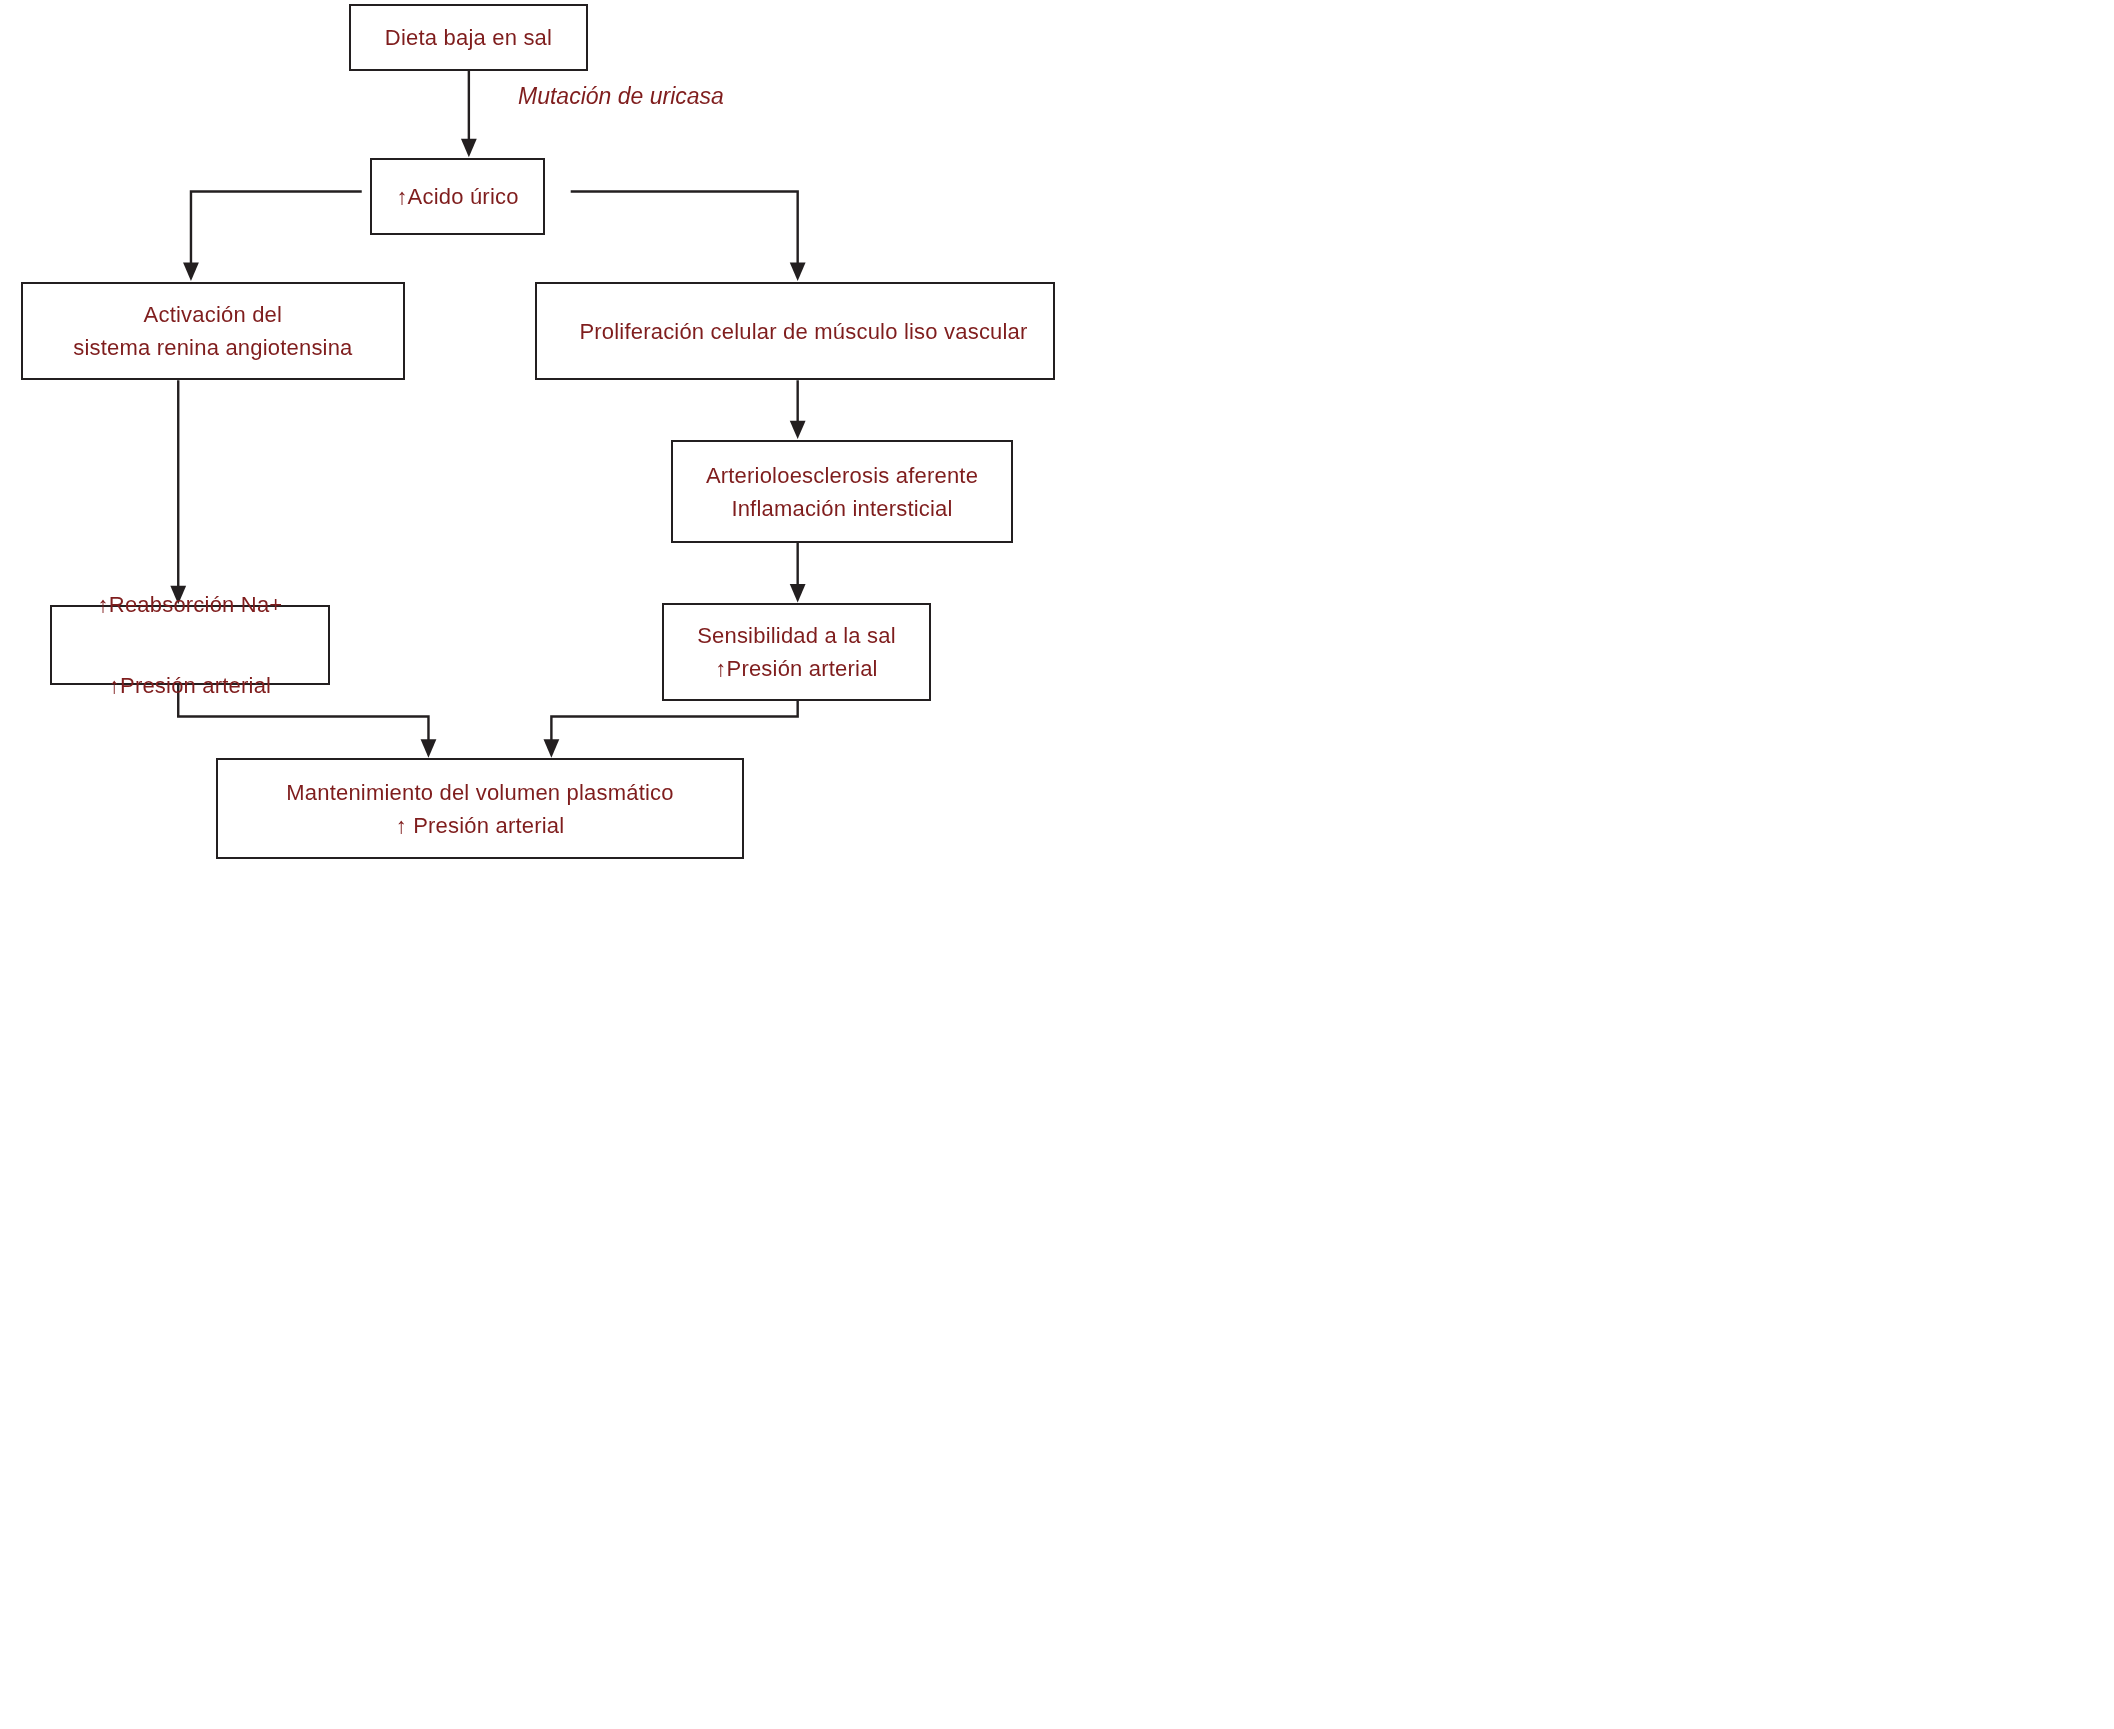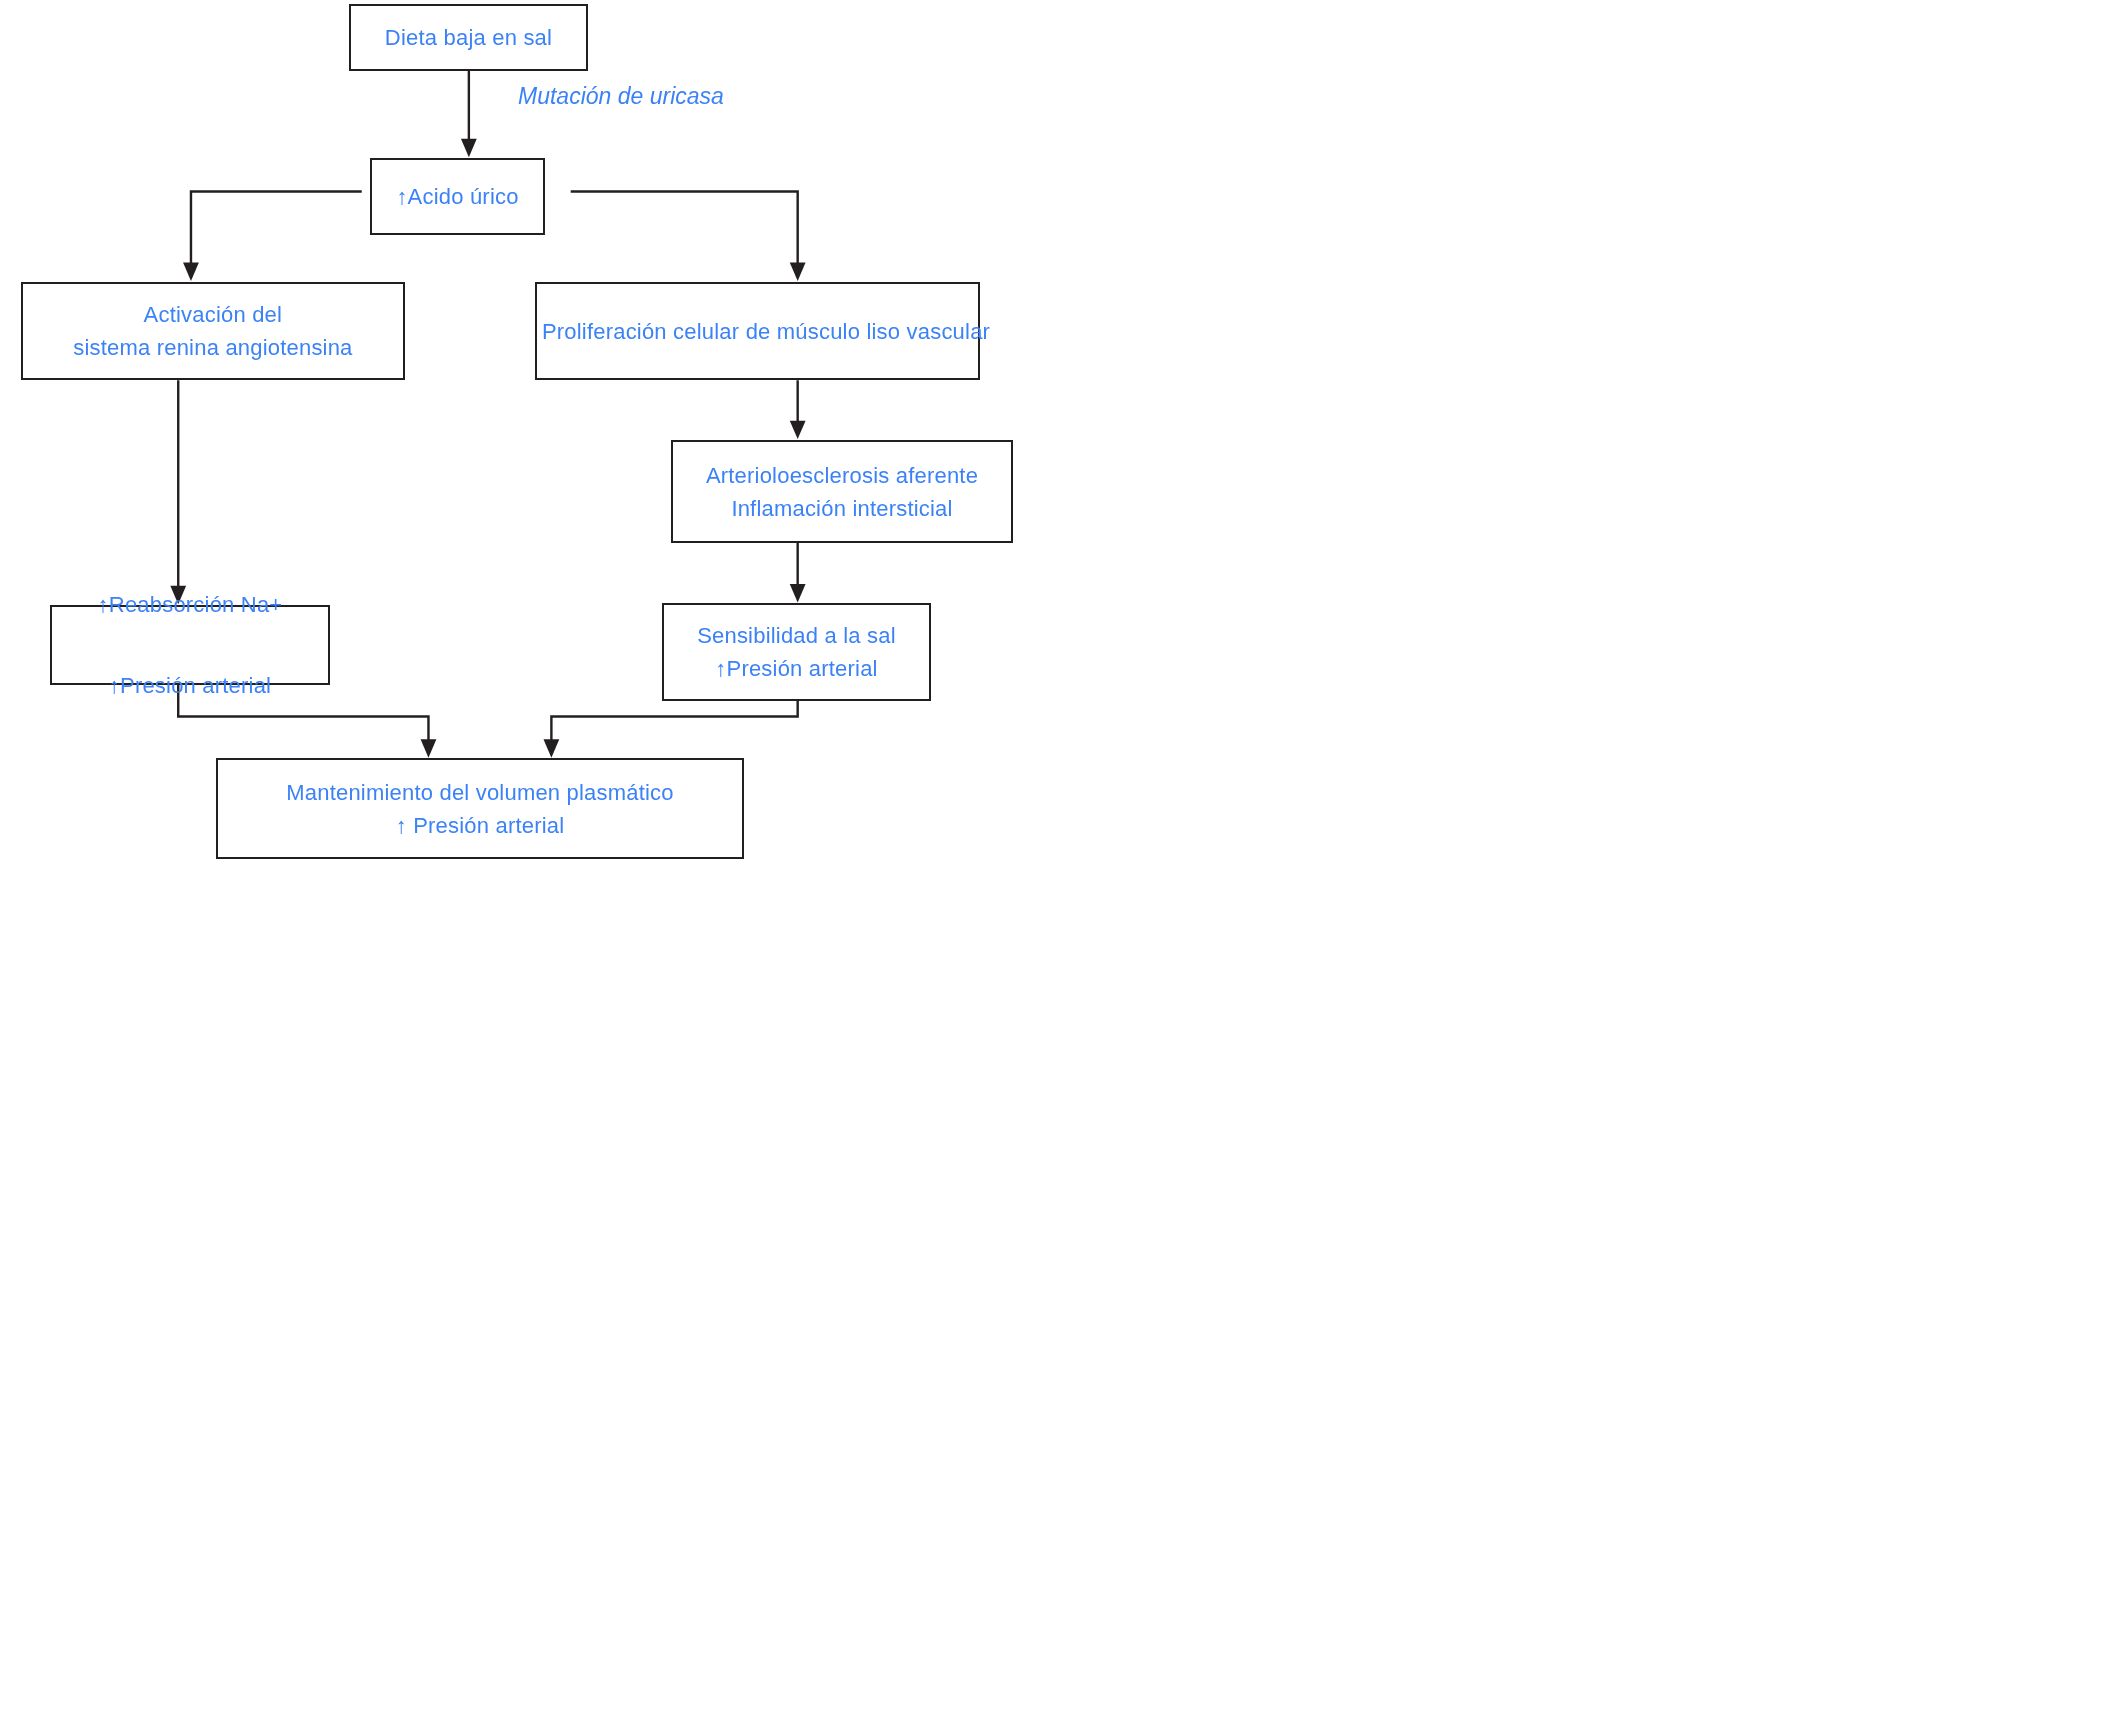--- a/index.html
+++ b/index.html
@@ -6,21 +6,21 @@
     margin: 0;
     padding: 0;
     background: #ffffff;
   }
   .canvas {
     position: relative;
     width: 1058px;
     height: 865px;
     background: #ffffff;
     font-family: "Liberation Sans", "DejaVu Sans", sans-serif;
-    color: #3b82f6;
+    color: #7f1d1d;
   }
   .edges-svg {
     position: absolute;
     left: 0; top: 0;
     width: 1058px;
     height: 865px;
   }
   .edges-svg polyline, .edges-svg line {
     fill: none;
     stroke: #231f20;
@@ -108,21 +108,21 @@
 
   <div class="node" style="left:362px; top:158px; width:175px; height:77px;margin-left:8px;">
     <span>↑Acido úrico</span>
   </div>
 
   <div class="node" style="left:0.9px; top:282px; width:384px; height:98px;margin-left:20px;">
     <span>Activación del</span>
     <span>sistema renina angiotensina</span>
   </div>
 
-  <div class="node" style="left:535px; top:282px; width:445px; height:98px;padding-left:17px;">
+  <div class="node" style="left:535px; top:282px; width:520px; height:98px;padding-left:17px;">
     <span>Proliferación celular de músculo liso vascular</span>
   </div>
 
   <div class="node" style="left:627px; top:440px; width:342px; height:103px;margin-left:44px;">
     <span>Arterioloesclerosis aferente</span>
     <span>Inflamación intersticial</span>
   </div>
 
   <div class="node" style="left:50px; top:605px; width:280px; height:80px;gap:48px;">
     <span>↑Reabsorción Na+</span>

